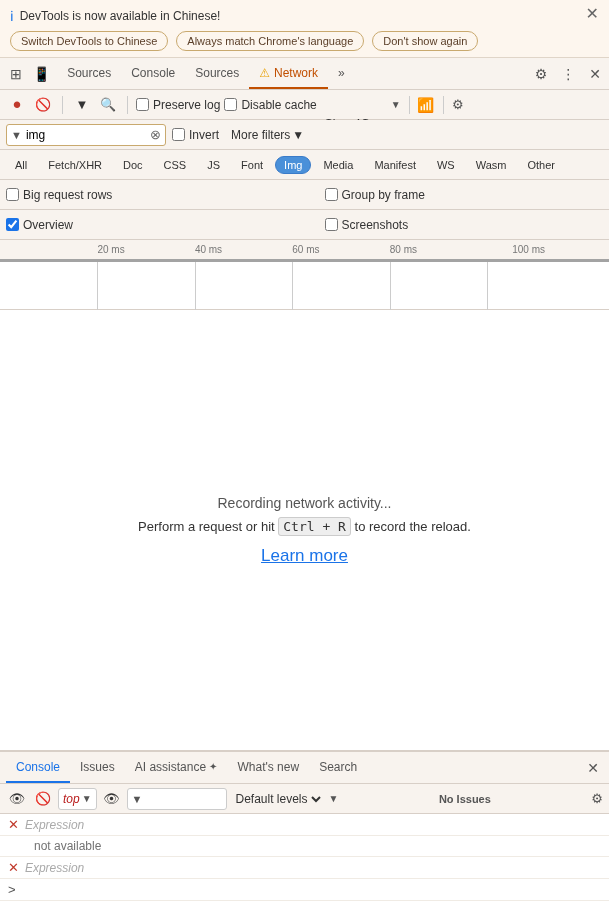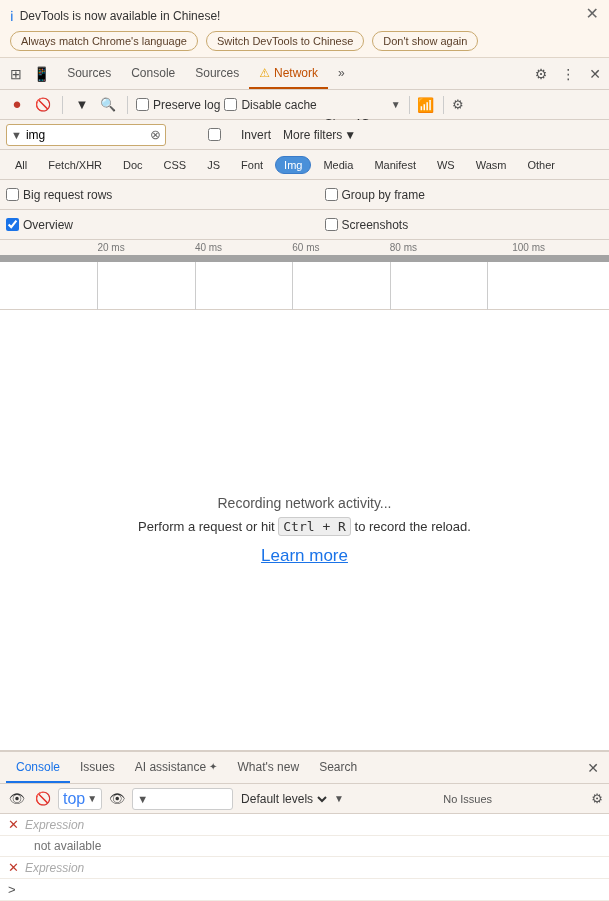--- a/index.html
+++ b/index.html
@@ -198,24 +198,23 @@
       border: none;
       cursor: pointer;
       font-size: 13px;
       color: #666;
       line-height: 1;
       padding: 0;
     }
     .invert-label {
       display: flex;
       align-items: center;
-      gap: 20px;
-      font-size: 12px;
-      color: #333;
-      margin-left: 36px;
+      gap: 4px;
+      font-size: 12px;
+      color: #333;
     }
     .more-filters-btn {
       background: none;
       border: none;
       cursor: pointer;
       font-size: 12px;
       color: #333;
       display: flex;
       align-items: center;
       gap: 2px;
@@ -288,21 +287,21 @@
       background: #f0ebe4;
       border-bottom: 1px solid #d8cfc7;
       height: 70px;
       display: flex;
       flex-direction: column;
     }
     .timeline-ruler {
       display: flex;
       align-items: center;
       height: 22px;
-      border-bottom: 7px solid #a3a3a3;
+      border-bottom: 3px solid #a3a3a3;
       padding: 0 0 0 0;
       position: relative;
       background: #f8f3ee;
     }
     .ruler-mark {
       position: absolute;
       font-size: 10px;
       color: #777;
       display: flex;
       flex-direction: column;
@@ -452,22 +451,22 @@
 
 <div class="notification-bar">
   <div class="notification-row1">
     <div class="notification-title">
       <span class="info-icon">ℹ</span>
       <span>DevTools is now available in Chinese!</span>
     </div>
     <button class="notif-close">✕</button>
   </div>
   <div class="notification-buttons">
+    <button class="notif-btn">Switch DevTools to Chinese</button>
     <button class="notif-btn">Always match Chrome's language</button>
-    <button class="notif-btn">Switch DevTools to Chinese</button>
     <button class="notif-btn">Don't show again</button>
   </div>
 </div>
 
 <div class="devtools-tabs">
   <span class="tab-icon">⊞</span>
   <span class="tab-icon">📱</span>
   <div class="tab-item">
     <span>Sources</span>
   </div>
@@ -622,33 +621,33 @@
     <div class="bottom-tab">
       <span>Search</span>
     </div>
     <div class="bottom-tabs-spacer"></div>
     <button class="toolbar-icon-btn">✕</button>
   </div>
   <div class="bottom-toolbar">
     <button class="round-btn">👁</button>
     <button class="round-btn">🚫</button>
     <div style="display:flex;align-items:center;border:1px solid #ccc;border-radius:3px;padding:1px 4px;background:white;height:22px;">
-      <span style="font-size:16px;color:#3b82f6;">top</span>
+      <span style="font-size:12px;color:#b91c1c;font-style:italic;">top</span>
       <span style="font-size:10px;color:#555;margin-left:2px;">▼</span>
     </div>
     <button class="round-btn">👁</button>
     <div style="display:flex;align-items:center;border:1px solid #ccc;border-radius:3px;padding:1px 4px;background:white;height:22px;">
       <span style="font-size:11px;color:#555;">▼</span>
       <input type="text" style="border: none; outline: none; font-size: 12px; background: transparent; width: 80px;">
     </div>
     <select class="levels-select">
       <option>Default levels</option>
     </select>
     <span style="font-size:10px;color:#555;">▼</span>
-    <div style="display:flex;align-items:center;gap:4px;margin-left:auto;">
+    <div style="display:flex;align-items:center;gap:4px;margin-left:auto;font-weight:bold;">
       <span class="no-issues-badge">No Issues</span>
     </div>
     <button class="bottom-gear">⚙</button>
   </div>
   <div class="console-area">
     <div class="console-line">
       <span class="console-x">✕</span>
       <span class="console-placeholder" style="color:#aaa;font-style:italic;">Expression</span>
     </div>
     <div class="console-line">

